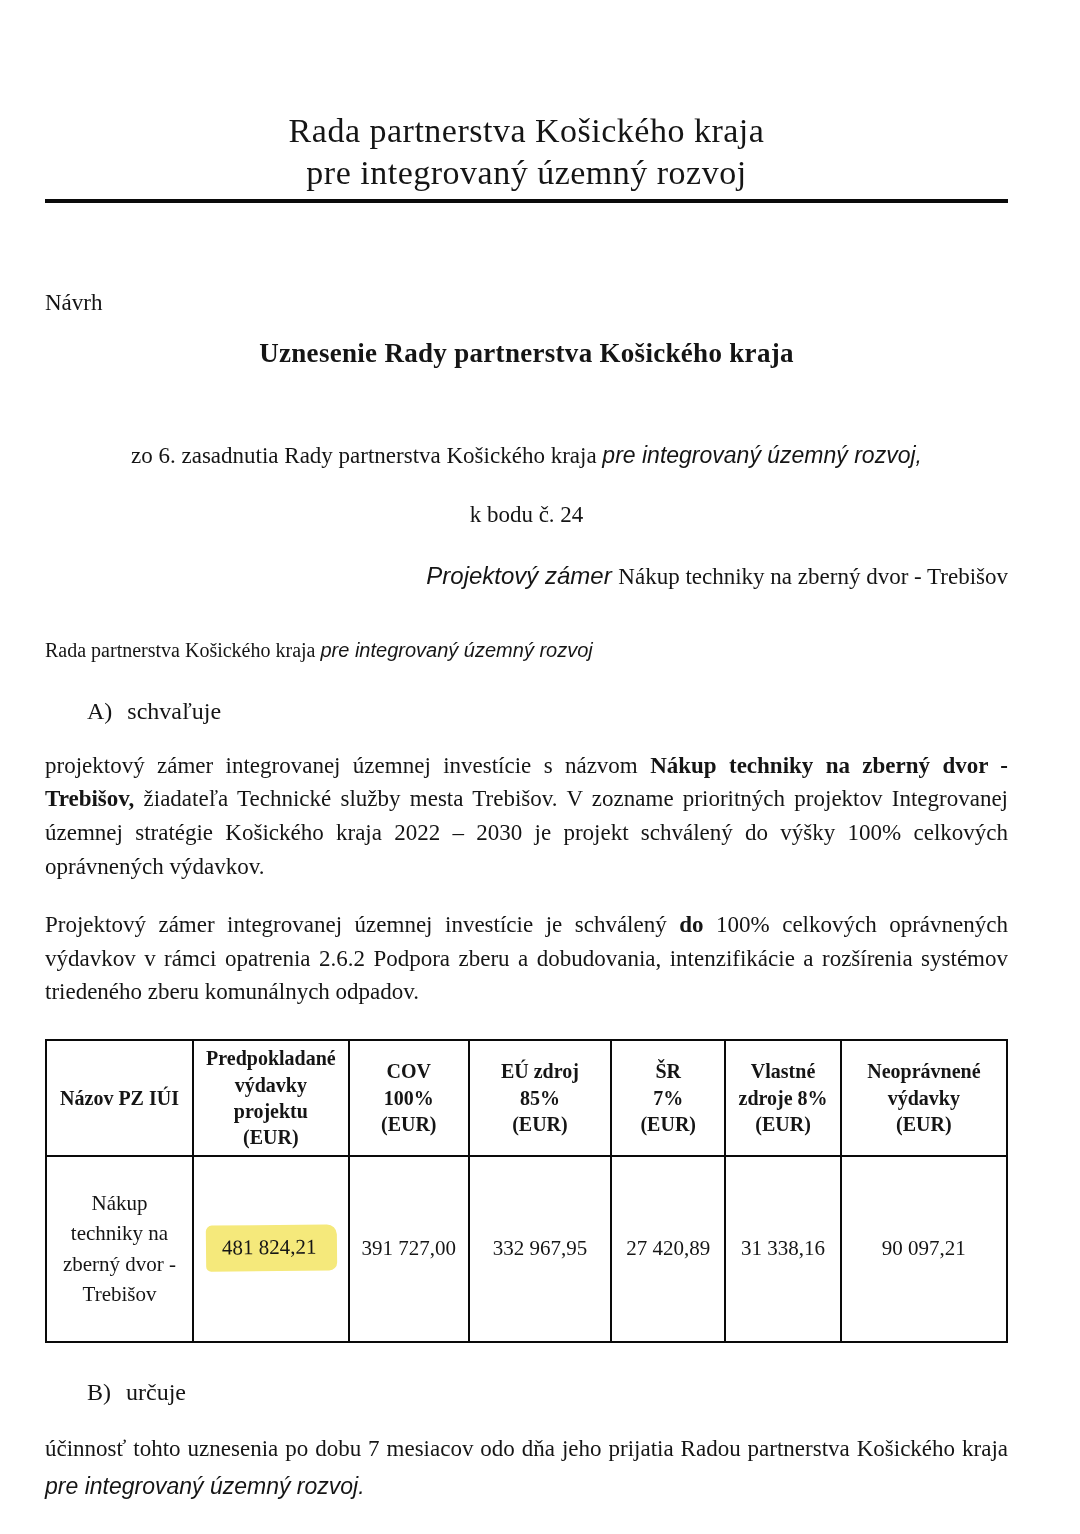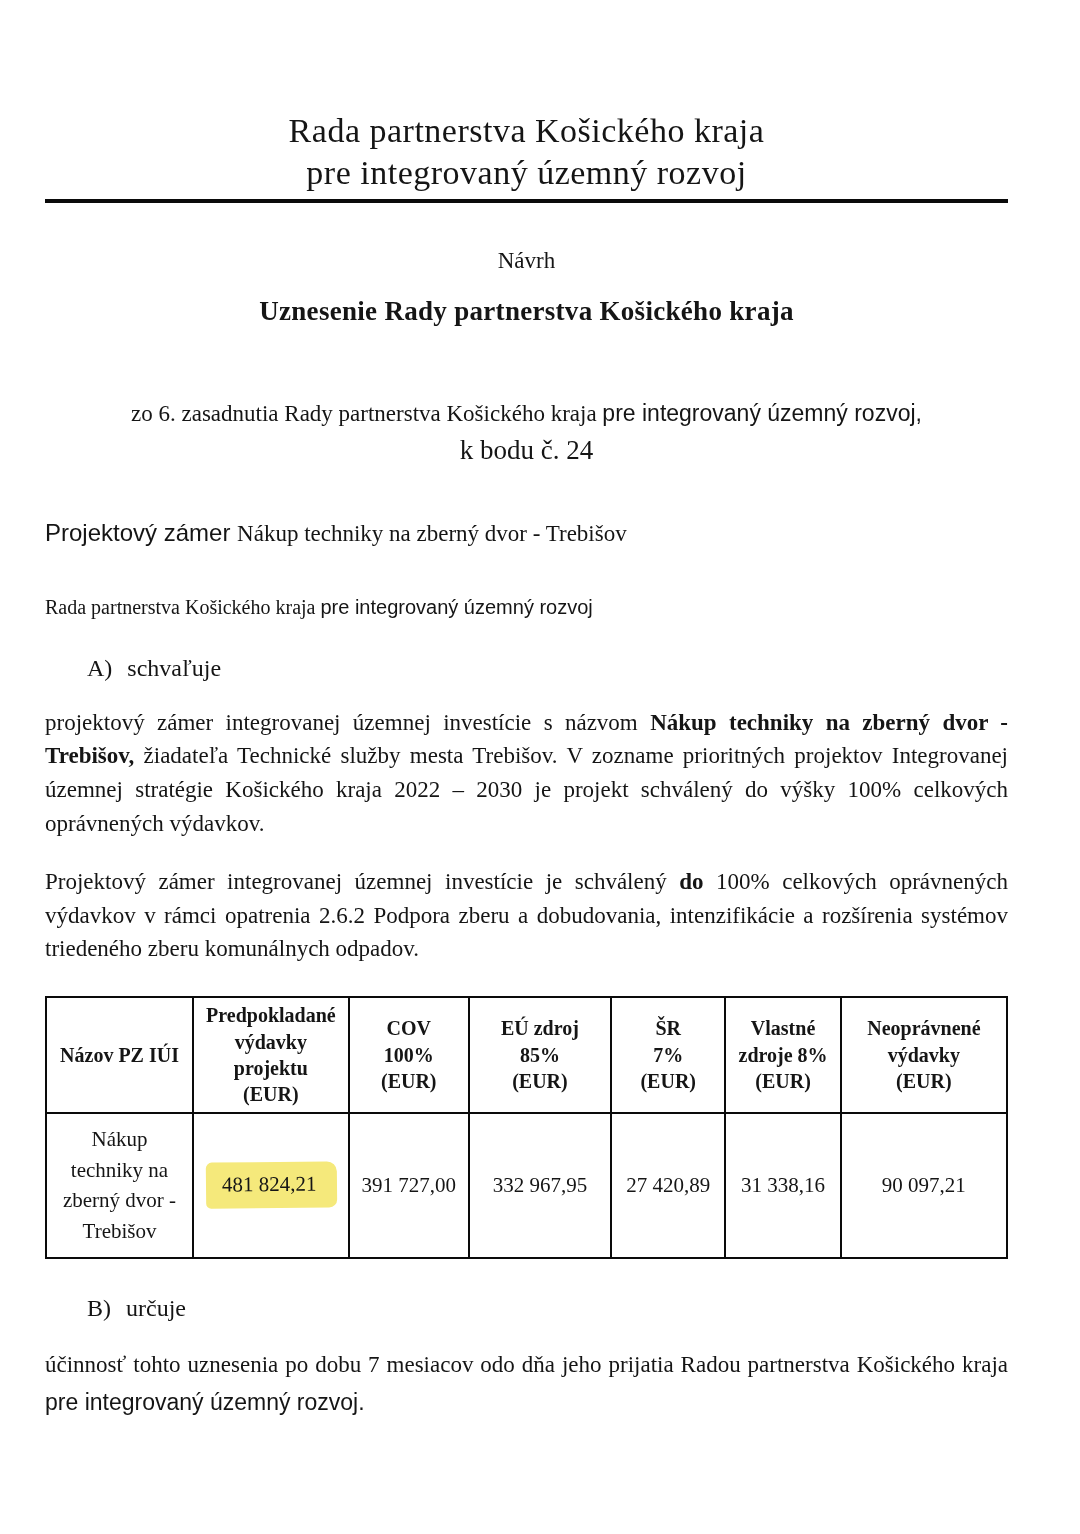--- a/index.html
+++ b/index.html
@@ -6,65 +6,66 @@
   html, body { background: #ffffff; }
   body {
     width: 1080px;
     height: 1534px;
     font-family: "Liberation Serif", "DejaVu Serif", serif;
     color: #151515;
     overflow: hidden;
   }
   .page { padding: 110px 72px 0 45px; width: 1080px; }
 
-  .sans { font-family: "Liberation Sans", "DejaVu Sans", sans-serif; }
+  .sans { font-family: "Liberation Sans", "DejaVu Sans", sans-serif; font-style: italic; }
   .bold { font-weight: bold; }
 
   .doc-header {
     text-align: center;
     font-size: 34px;
     line-height: 1.24;
     letter-spacing: 0.5px;
   }
   .header-rule {
     border-top: 4px solid #0a0a0a;
     margin-top: 5px;
     height: 0;
   }
 
   .navrh {
-    margin-top: 45px;
-    text-align: center;
+    margin-top: 87px;
+    text-align: left;
     font-size: 23px;
   }
 
   .res-heading {
     margin-top: 17px;
     text-align: center;
     font-size: 27px;
     font-weight: bold;
     line-height: 1.55;
     letter-spacing: 0.3px;
   }
 
   .session {
     margin-top: 60px;
     text-align: center;
     font-size: 23px;
     line-height: 1.8;
   }
 
   .agenda {
-    text-align: center;
-    font-size: 27px;
+    margin-top: 25px;
+    text-align: center;
+    font-size: 23px;
   }
 
   .subject {
-    margin-top: 53px;
-    text-align: left;
+    margin-top: 34px;
+    text-align: right;
     font-size: 23px;
   }
   .subject .sans { font-size: 24px; }
 
   .intro {
     margin-top: 49px;
     font-size: 20px;
   }
 
   .section-heading {
@@ -97,21 +98,21 @@
   }
   table.finance th {
     font-size: 20px;
     font-weight: bold;
     line-height: 1.32;
     height: 102px;
   }
   table.finance td {
     font-size: 21px;
     line-height: 1.45;
-    height: 145px;
+    height: 186px;
   }
   .highlight {
     display: inline-block;
     padding: 7px 20px 9px 16px;
     border-radius: 6px 10px 8px 5px;
     transform: rotate(-0.6deg);
   }
 
   .para-final {
     margin-top: 24px;

